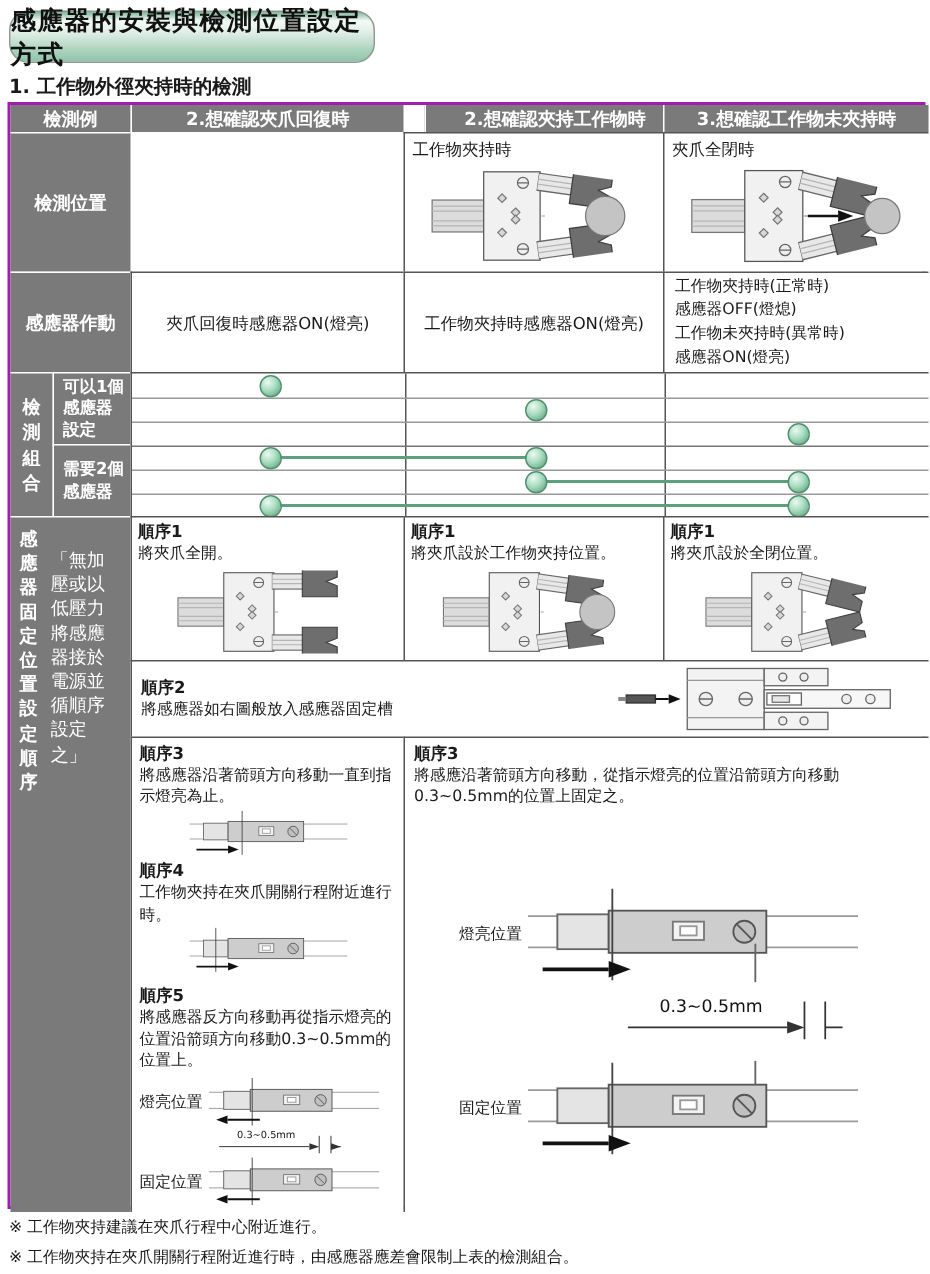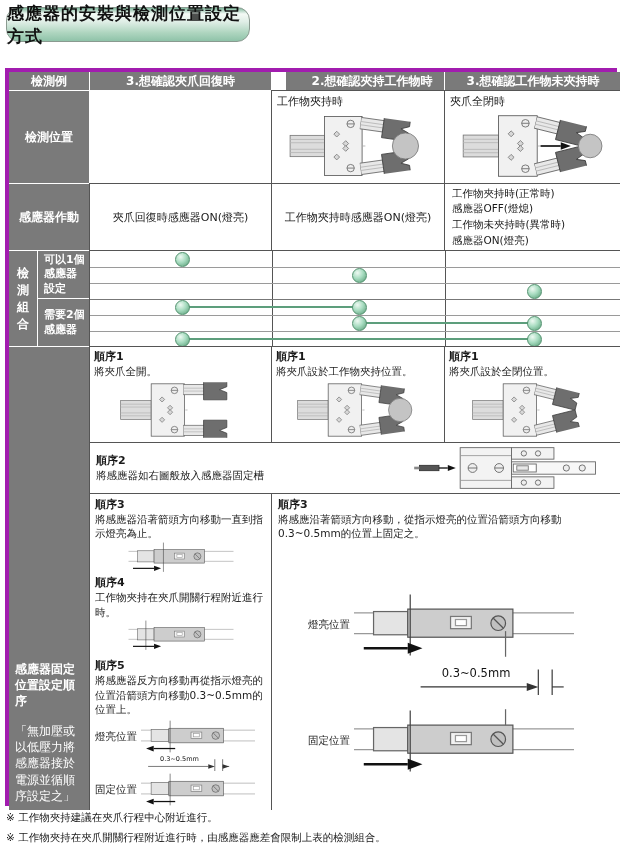--- a/index.html
+++ b/index.html
@@ -3,21 +3,21 @@
 <meta charset="utf-8">
 <style>
   html,body{margin:0;padding:0;background:#fff;}
   .page{position:relative;width:620px;height:849px;background:#fff;
         font-family:"DejaVu Sans","Liberation Sans",sans-serif;color:#1a1a1a;overflow:hidden;text-decoration:underline;}
   .title-bar{position:absolute;left:6px;top:7px;width:242px;height:33px;border:1px solid #8a9a90;
         border-radius:13px;display:flex;align-items:center;justify-content:center;
         background:linear-gradient(180deg,#7fb79c 0%,#f4faf6 18%,#dfeee6 42%,#aed5bf 75%,#8fc3a9 100%);
         font-size:17px;font-weight:bold;letter-spacing:1px;color:#111;}
   .subtitle{position:absolute;left:6px;top:49px;font-size:13px;font-weight:bold;}
-  .tbl{position:absolute;left:5px;top:68px;width:612px;height:738px;border:4px solid #a21caf;box-sizing:border-box;}
+  .tbl{position:absolute;left:5px;top:68px;width:612px;height:738px;border:2px solid #a21caf;box-sizing:border-box;}
   .cell{position:absolute;box-sizing:border-box;font-size:11px;background:#fff;}
   .bl{border-left:1px solid #555;} .bt{border-top:1px solid #555;}
   .blw{border-left:1px solid #fff;} .btw{border-top:1px solid #fff;}
   .gray{background:#7a7a7a;color:#fff;font-weight:bold;display:flex;align-items:center;
         justify-content:center;text-align:center;}
   .hdr{font-size:12px;line-height:17px;}
   .cap{font-size:11px;padding:3px 0 0 5px;}
   .diagwrap{display:flex;justify-content:center;align-items:center;flex:1;}
   .colflex{display:flex;flex-direction:column;}
   .ctr{display:flex;align-items:center;justify-content:center;text-align:center;}
@@ -76,25 +76,26 @@
         <rect x="44" y="13" width="86" height="23" fill="#cdcdcd" stroke="#555"></rect>
         <rect x="79" y="19" width="17" height="10" fill="#f2f2f2" stroke="#777"></rect>
         <rect x="83" y="21.5" width="9" height="5" fill="#fff" stroke="#999"></rect>
         <circle cx="118" cy="24.5" r="6" fill="#c0c0c0" stroke="#555"></circle>
         <line x1="114" y1="20.5" x2="122" y2="28.5" stroke="#555"></line>
       </symbol>
     </defs>
   </svg>
 
   <div class="title-bar">感應器的安裝與檢測位置設定方式</div>
+  <div class="subtitle">1. 工作物外徑夾持時的檢測</div>
 
   <div class="tbl">
 
     <div class="cell gray hdr" style="left:0;top:0;width:80px;height:18px">檢測例</div>
-    <div class="cell gray hdr blw" style="left:80px;top:0;width:182px;height:18px">3.想確認夾爪回復時</div>
+    <div class="cell gray hdr blw" style="left:80px;top:0;width:182px;height:18px">2.想確認夾爪回復時</div>
     <div class="cell gray hdr blw" style="left:276px;top:0;width:173px;height:18px">2.想確認夾持工作物時</div>
     <div class="cell gray hdr blw" style="left:435px;top:0;width:177px;height:18px">3.想確認工作物未夾持時</div>
 
     <div class="cell gray btw" style="left:0;top:18px;width:80px;height:93px;font-size:12px">檢測位置</div>
     <div class="cell bl bt colflex" style="left:262px;top:18px;width:173px;height:93px">
       <div class="cap">工作物夾持時</div>
       <div class="diagwrap">
         <svg width="140" height="72" viewBox="0 0 170 88">
           <use href="#gbody"></use>
           <use href="#jaw" transform="translate(88,6) rotate(8 0 10)"></use>
@@ -158,21 +159,21 @@
           <div class="combo-dot" style="left: 261.5px;"></div>
           <div class="combo-dot" style="left: 436.5px;"></div>
         </div>
       <div class="combo-band" style="top:80px">
           <div class="combo-line" style="left: 91px; width: 352px;"></div>
           <div class="combo-dot" style="left: 84.5px;"></div>
           <div class="combo-dot" style="left: 436.5px;"></div>
         </div>
     </div>
 
-    <div class="cell gray btw" style="left:0;top:274px;width:80px;height:464px;flex-direction:column;justify-content:flex-end;align-items:flex-start;text-align:left;padding:6px;font-weight:normal">
+    <div class="cell gray btw" style="left:0;top:274px;width:80px;height:464px;flex-direction:row;justify-content:space-between;align-items:flex-start;text-align:left;padding:6px;font-weight:normal">
       <div style="font-weight:bold;font-size:12px;line-height:1.35">感應器固定位置設定順序</div>
       <div style="font-size:12px;line-height:1.35;margin-top:14px">「無加壓或以低壓力將感應器接於電源並循順序設定之」</div>
     </div>
 
     <div class="cell bl bt colflex" style="left:80px;top:274px;width:182px;height:96px;padding:3px 4px">
       <div class="step-no">順序1</div>
       <div class="step-text">將夾爪全開。</div>
       <div class="diagwrap">
         <svg width="124" height="64" viewBox="0 0 170 88">
           <use href="#gbody"></use>

